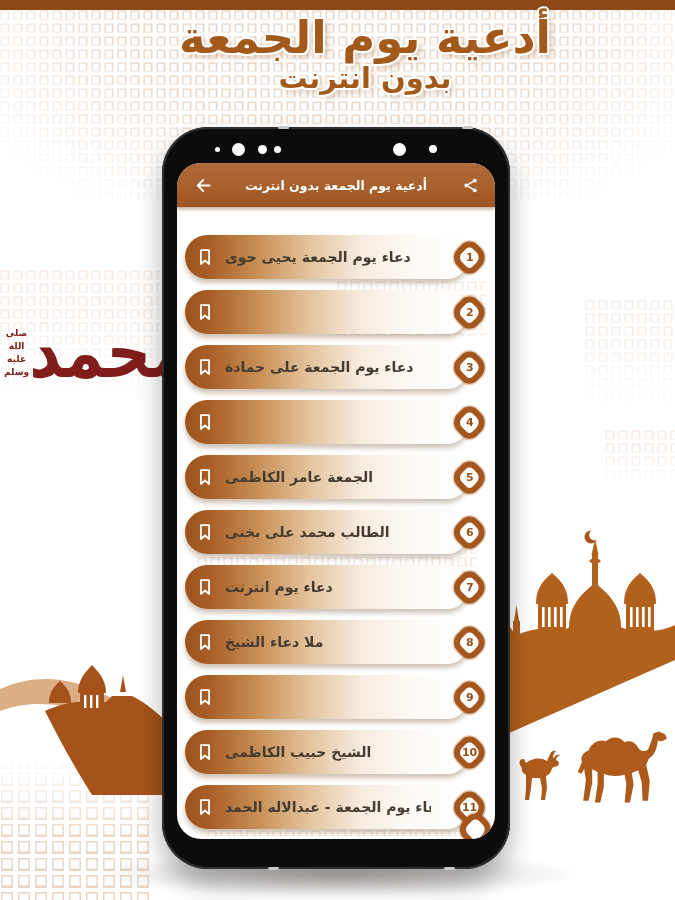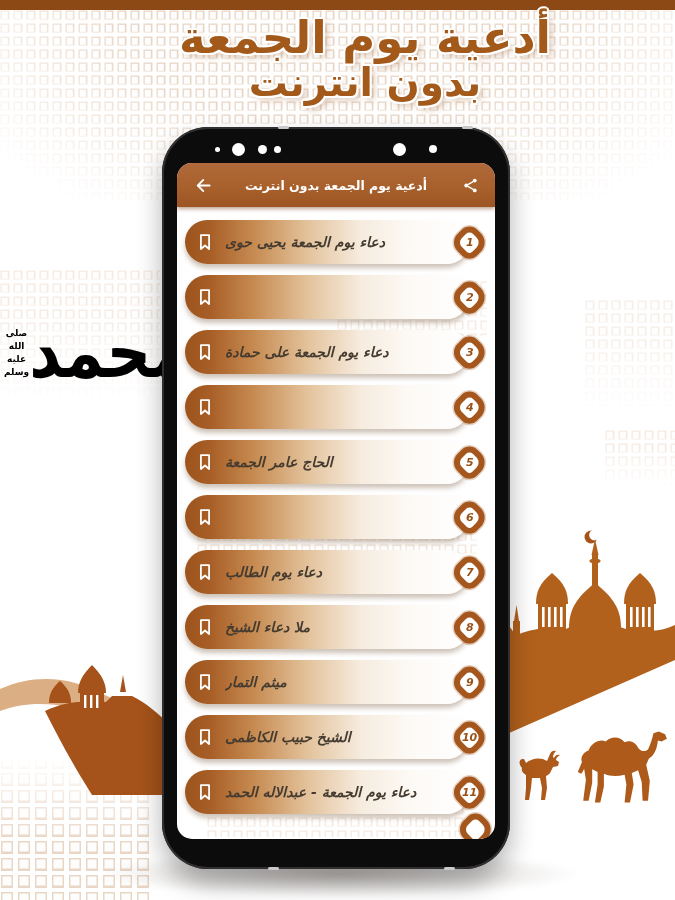--- a/index.html
+++ b/index.html
@@ -31,24 +31,24 @@
   
   .top-strip{position:absolute;top:0;left:0;width:675px;height:10px;background:#8c4815;z-index:3;}
   .banner{
     position:absolute;top:14px;left:170px;width:390px;text-align:center;z-index:3;
     color:#a3591a;font-weight:bold;letter-spacing:1px;
     text-shadow:2px 0 0 #fff,-2px 0 0 #fff,0 2px 0 #fff,0 -2px 0 #fff,
       1.5px 1.5px 0 #fff,-1.5px -1.5px 0 #fff,1.5px -1.5px 0 #fff,-1.5px 1.5px 0 #fff,
       4px 4px 6px rgba(150,90,40,.35);
   }
   .banner .l1{font-size:45px;line-height:1.08;}
-  .banner .l2{font-size:39px;line-height:1.05;}
-
-  
-  .muhammad{position:absolute;left:4px;top:322px;width:140px;display:flex;align-items:center;z-index:2;color:#000000;}
+  .banner .l2{font-size:29px;line-height:1.05;}
+
+  
+  .muhammad{position:absolute;left:4px;top:322px;width:140px;display:flex;align-items:center;z-index:2;color:#7f1d1d;}
   .muhammad .salawat{width:36px;font-size:9px;line-height:1.45;text-align:center;font-weight:bold;}
   .muhammad .mword{flex:1;font-size:62px;font-weight:bold;line-height:1;text-align:center;transform:scaleY(1.15);}
 
   
   .decor{position:absolute;z-index:2;pointer-events:none;}
 
   
   .phone-shadow{
     position:absolute;left:90px;top:850px;width:500px;height:48px;z-index:4;
     background:radial-gradient(ellipse at center, rgba(70,55,45,.32), rgba(70,55,45,0) 68%);
@@ -57,35 +57,35 @@
   .phone{
     position:absolute;left:162px;top:127px;width:348px;height:742px;z-index:5;
     background:#0c0c0c;border-radius:46px;
     box-shadow:inset 0 0 0 2px #303030, 0 14px 26px rgba(0,0,0,.30);
   }
   .cam-dot{position:absolute;background:#fff;border-radius:50%;}
   .dash{position:absolute;width:11px;height:3px;background:#c9c9c9;border-radius:2px;}
 
   .screen{
     position:absolute;left:15px;right:15px;top:36px;bottom:30px;
-    background:#fff;border-radius:15px;overflow:hidden;
+    background:#fff;border-radius:24px;overflow:hidden;
   }
 
   
   .appbar{
     position:relative;height:44px;z-index:3;
     background:linear-gradient(180deg,#b0693a 0%,#a8602c 55%,#9c5523 100%);
     display:flex;align-items:center;padding:0 13px;
     box-shadow:0 2px 4px rgba(110,50,10,.45);
   }
   .appbar .bar-title{flex:1;text-align:center;color:#fff;font-size:12.5px;font-weight:bold;}
   .icon-btn{width:24px;height:24px;display:flex;align-items:center;justify-content:center;cursor:pointer;}
 
   
-  .list{position:relative;z-index:2;padding-top:13px;font-style:italic;}
+  .list{position:relative;z-index:2;padding-top:28px;}
   .row{
     position:relative;height:44px;margin:0 26px 11px 8px;border-radius:22px;
     background:linear-gradient(90deg,#9c531c 0%,#a85f27 9%,#c68a50 24%,#e3c29b 43%,#f6ecdf 62%,#fdfaf6 80%,#ffffff 100%);
     box-shadow:0 4px 5px rgba(100,65,30,.32);
   }
   .bookmark{position:absolute;left:13px;top:50%;transform:translateY(-50%);display:flex;}
   .row-title{
     position:absolute;right:38px;left:40px;top:0;bottom:0;
     display:flex;align-items:center;justify-content:flex-end;
     font-size:14px;font-weight:bold;color:#453b30;white-space:nowrap;overflow:hidden;
@@ -271,48 +271,49 @@
       </span>
     </span>
   </div>
 
   <div class="row">
     <span class="bookmark">
       <svg width="14" height="18" viewBox="0 0 24 30">
                 <path d="M5 3 h14 v24 l-7 -6 l-7 6 Z" fill="none" stroke="#fff" stroke-width="3" stroke-linejoin="round"></path>
               </svg>
     </span>
-    <span class="row-title" dir="rtl">الحاج عامر الجمعة</span>
+    <span class="row-title" dir="rtl">الجمعة عامر الكاظمى</span>
     <span class="badge">
       <span class="badge-shape">
         <span class="badge-num">5</span>
       </span>
     </span>
   </div>
 
   <div class="row">
     <span class="bookmark">
       <svg width="14" height="18" viewBox="0 0 24 30">
                 <path d="M5 3 h14 v24 l-7 -6 l-7 6 Z" fill="none" stroke="#fff" stroke-width="3" stroke-linejoin="round"></path>
               </svg>
     </span>
+    <span class="row-title" dir="rtl">الطالب محمد على بخنى</span>
     <span class="badge">
       <span class="badge-shape">
         <span class="badge-num">6</span>
       </span>
     </span>
   </div>
 
   <div class="row">
     <span class="bookmark">
       <svg width="14" height="18" viewBox="0 0 24 30">
                 <path d="M5 3 h14 v24 l-7 -6 l-7 6 Z" fill="none" stroke="#fff" stroke-width="3" stroke-linejoin="round"></path>
               </svg>
     </span>
-    <span class="row-title" dir="rtl">دعاء يوم الطالب</span>
+    <span class="row-title" dir="rtl">دعاء يوم انترنت</span>
     <span class="badge">
       <span class="badge-shape">
         <span class="badge-num">7</span>
       </span>
     </span>
   </div>
 
   <div class="row">
     <span class="bookmark">
       <svg width="14" height="18" viewBox="0 0 24 30">
@@ -326,21 +327,20 @@
       </span>
     </span>
   </div>
 
   <div class="row">
     <span class="bookmark">
       <svg width="14" height="18" viewBox="0 0 24 30">
                 <path d="M5 3 h14 v24 l-7 -6 l-7 6 Z" fill="none" stroke="#fff" stroke-width="3" stroke-linejoin="round"></path>
               </svg>
     </span>
-    <span class="row-title" dir="rtl">ميثم التمار</span>
     <span class="badge">
       <span class="badge-shape">
         <span class="badge-num">9</span>
       </span>
     </span>
   </div>
 
   <div class="row">
     <span class="bookmark">
       <svg width="14" height="18" viewBox="0 0 24 30">

